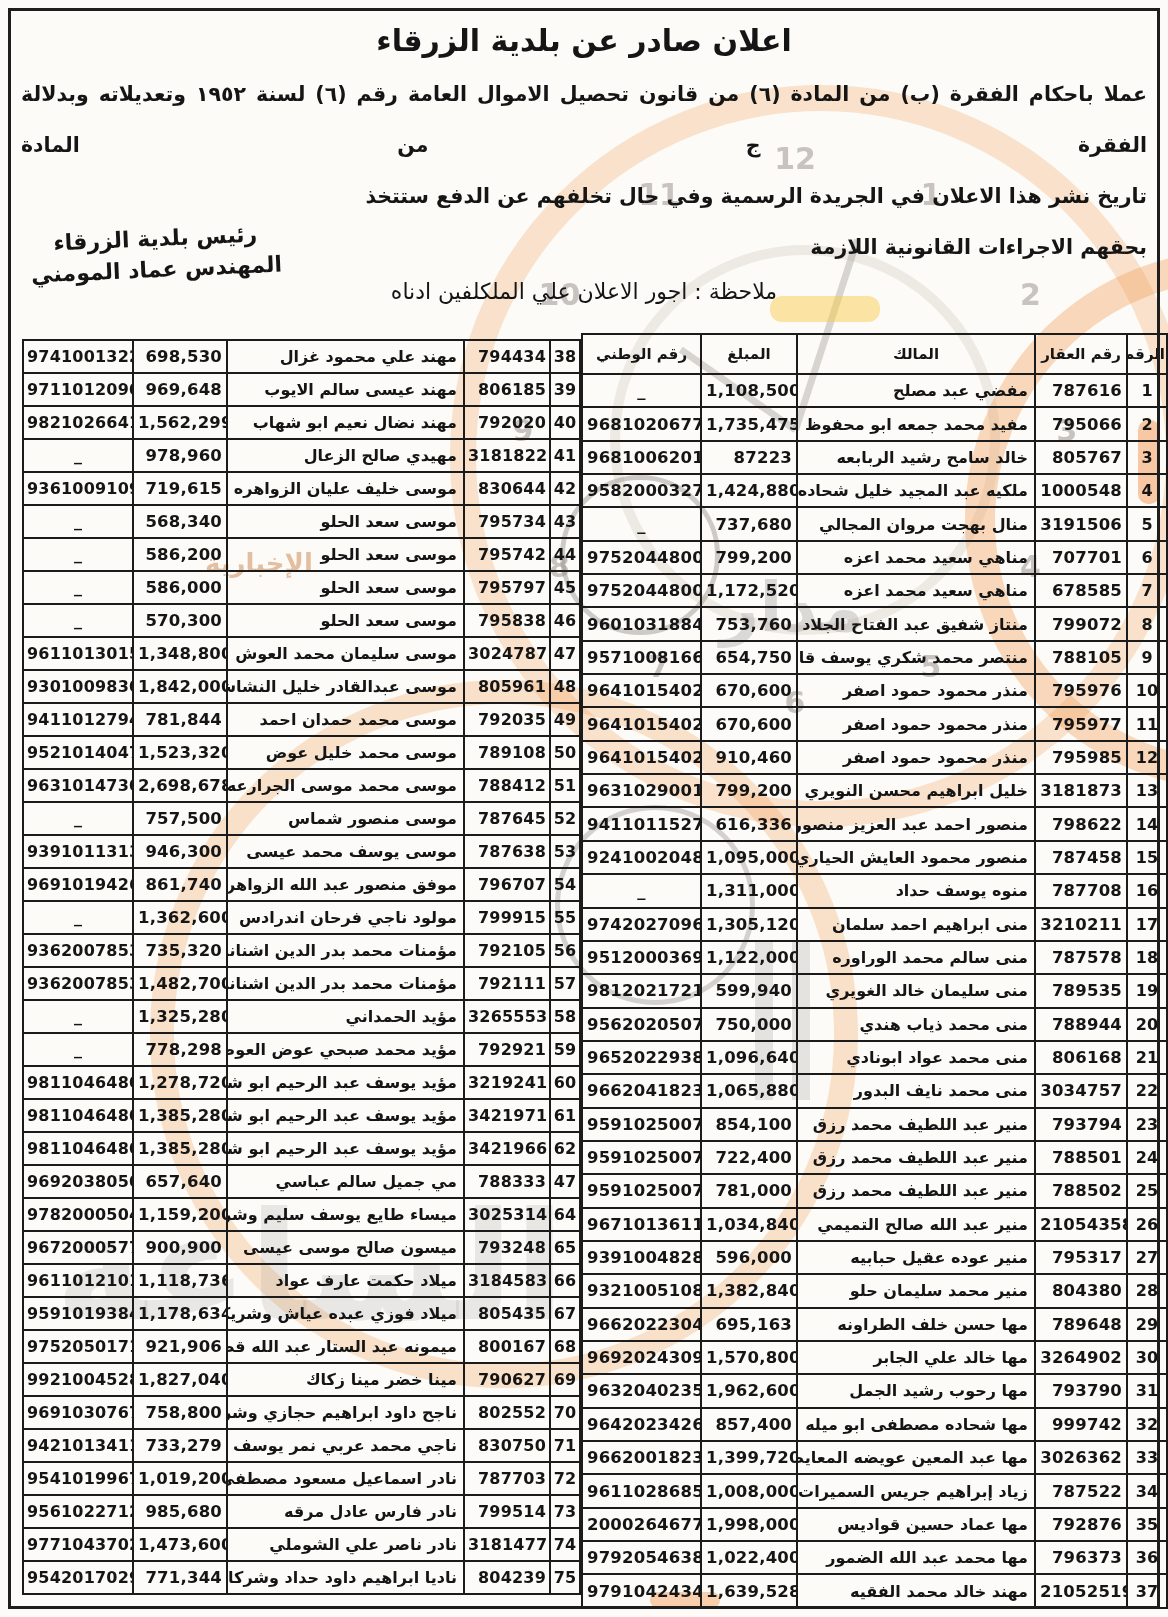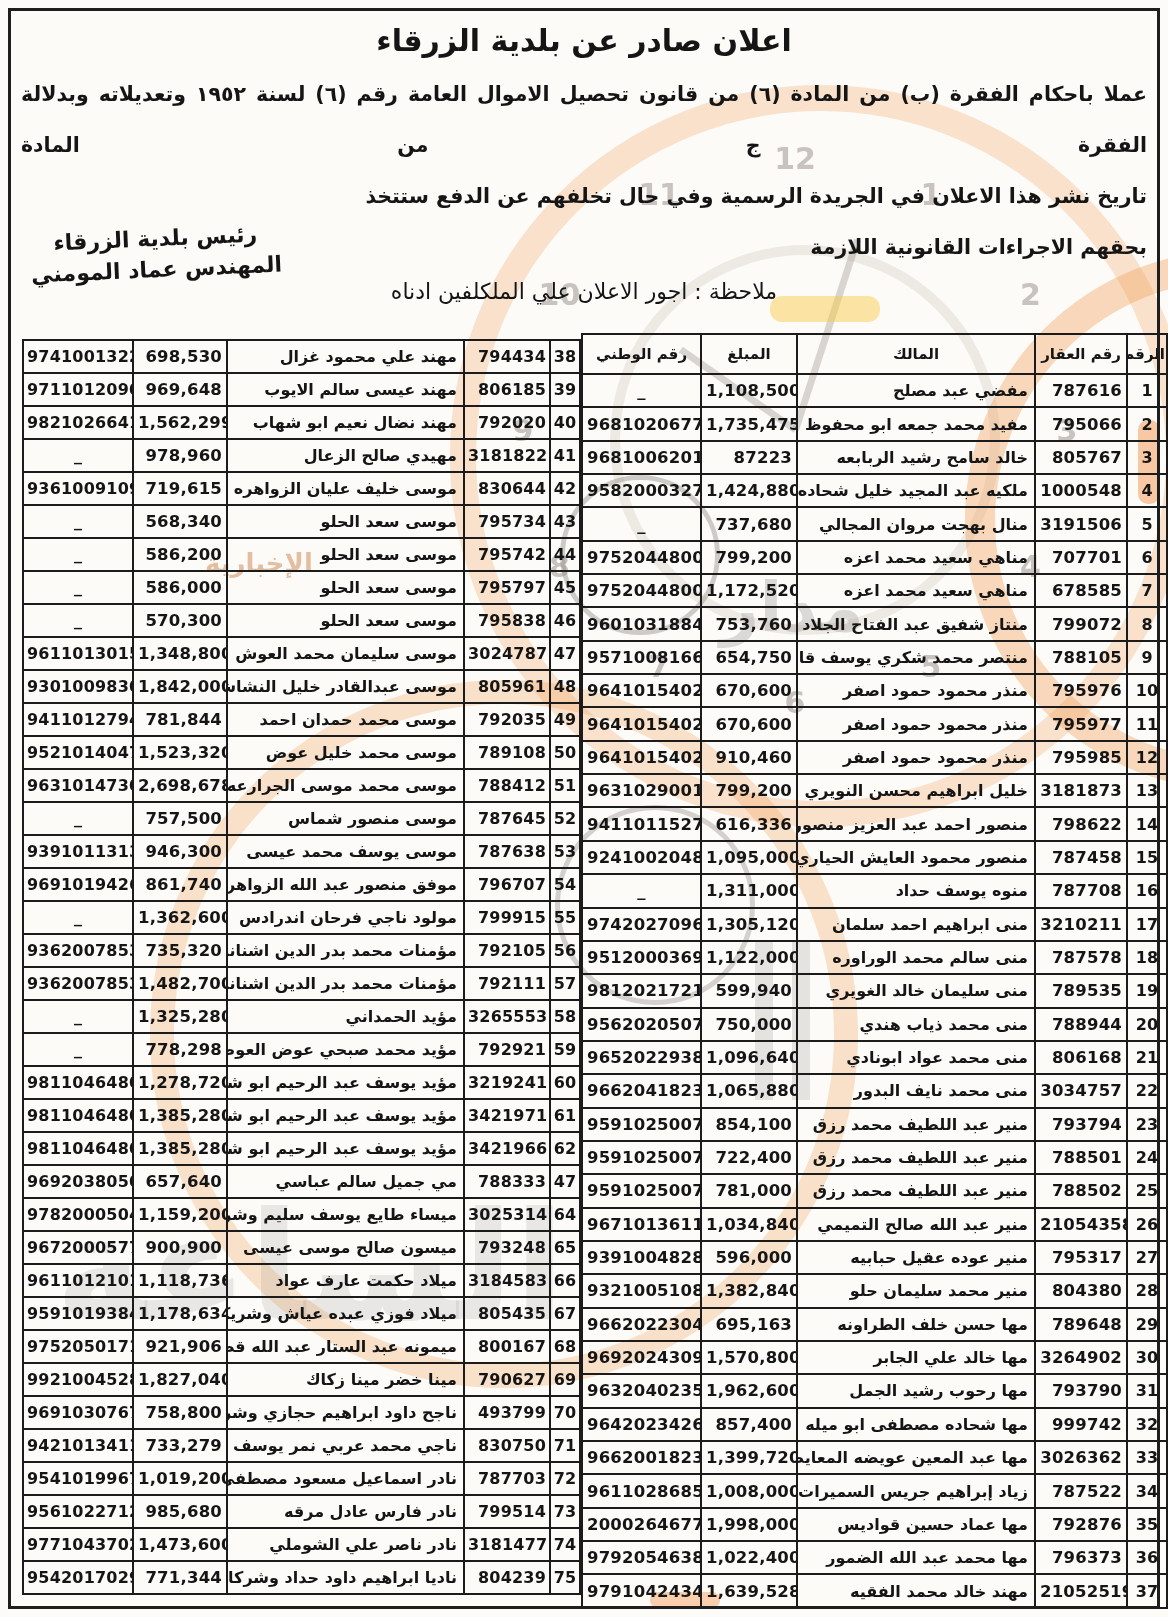--- a/index.html
+++ b/index.html
@@ -357,21 +357,21 @@
             </tr>
             <tr>
               <td class="cell-no">69</td>
               <td class="cell-property">790627</td>
               <td class="cell-owner">مينا خضر مينا زكاك</td>
               <td class="cell-amount">1,827,040</td>
               <td class="cell-national">9921004528</td>
             </tr>
             <tr>
               <td class="cell-no">70</td>
-              <td class="cell-property">493799</td>
+              <td class="cell-property">802552</td>
               <td class="cell-owner">ناجح داود ابراهيم حجازي وشركاه</td>
               <td class="cell-amount">758,800</td>
               <td class="cell-national">9691030767</td>
             </tr>
             <tr>
               <td class="cell-no">71</td>
               <td class="cell-property">830750</td>
               <td class="cell-owner">ناجي محمد عربي نمر يوسف و شركاه</td>
               <td class="cell-amount">733,279</td>
               <td class="cell-national">9421013411</td>

